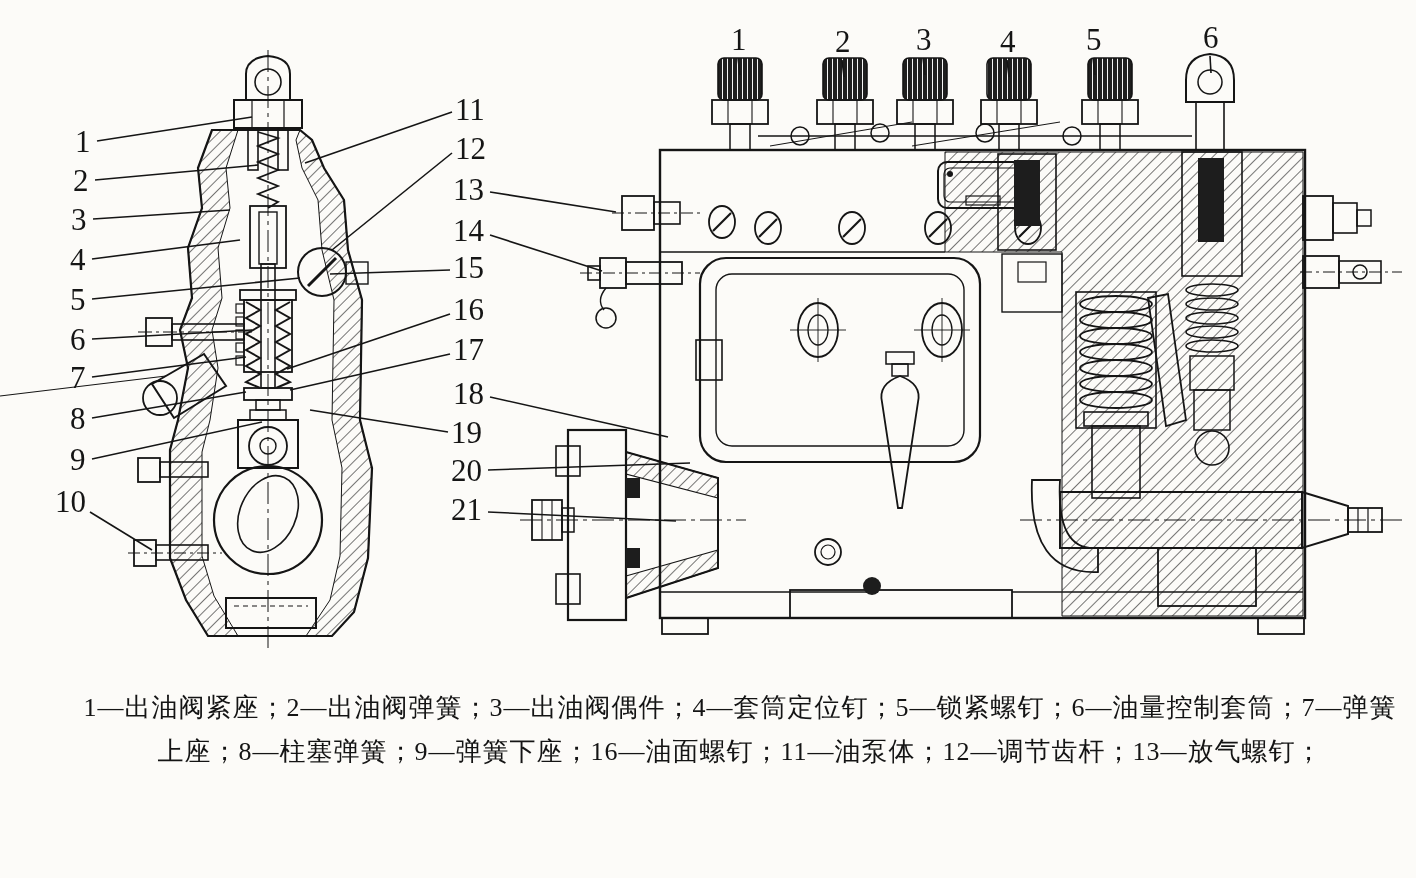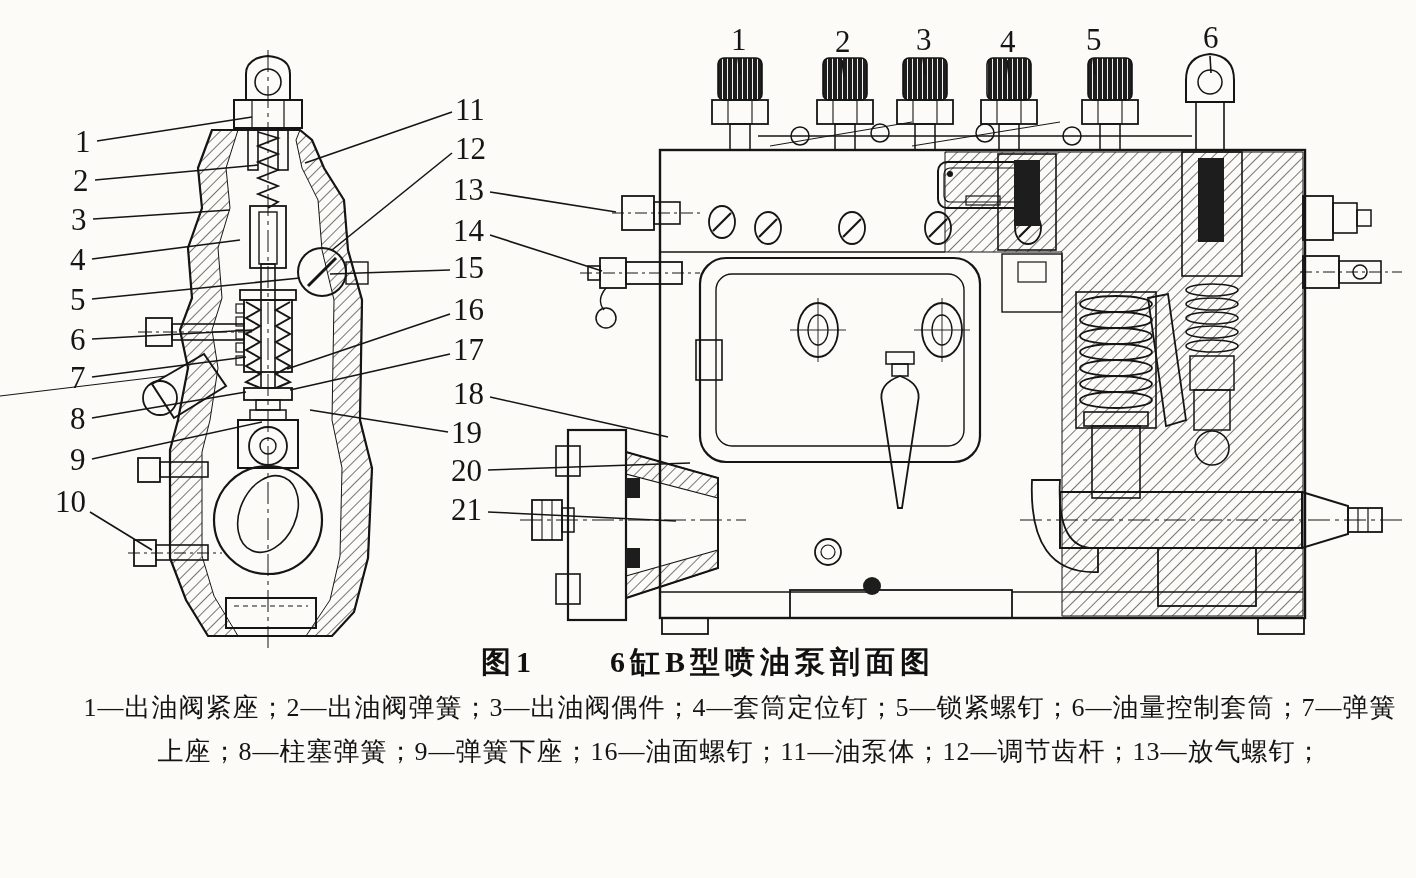--- a/index.html
+++ b/index.html
@@ -378,23 +378,19 @@
         <text x="916" y="50" font-size="31" fill="#151515">3</text>
         <line x1="1007" y1="60" x2="1009" y2="77" stroke="#151515" stroke-width="1.6"></line>
         <text x="1000" y="52" font-size="31" fill="#151515">4</text>
         <line x1="1093" y1="58" x2="1095" y2="75" stroke="#151515" stroke-width="1.6"></line>
         <text x="1086" y="50" font-size="31" fill="#151515">5</text>
         <line x1="1210" y1="56" x2="1211" y2="73" stroke="#151515" stroke-width="1.6"></line>
         <text x="1203" y="48" font-size="31" fill="#151515">6</text>
       </g>
 </svg>
 
-<div id="caption">
-  <span>图1</span>
-  <span>6缸B型喷油泵剖面图</span>
-</div>
 
 <div id="legend">
   <div class="legend-line">1—出油阀紧座；2—出油阀弹簧；3—出油阀偶件；4—套筒定位钉；5—锁紧螺钉；6—油量控制套筒；7—弹簧</div>
   <div class="legend-line">上座；8—柱塞弹簧；9—弹簧下座；16—油面螺钉；11—油泵体；12—调节齿杆；13—放气螺钉；</div>
 </div>
 
 </div>
 
 </body></html>

